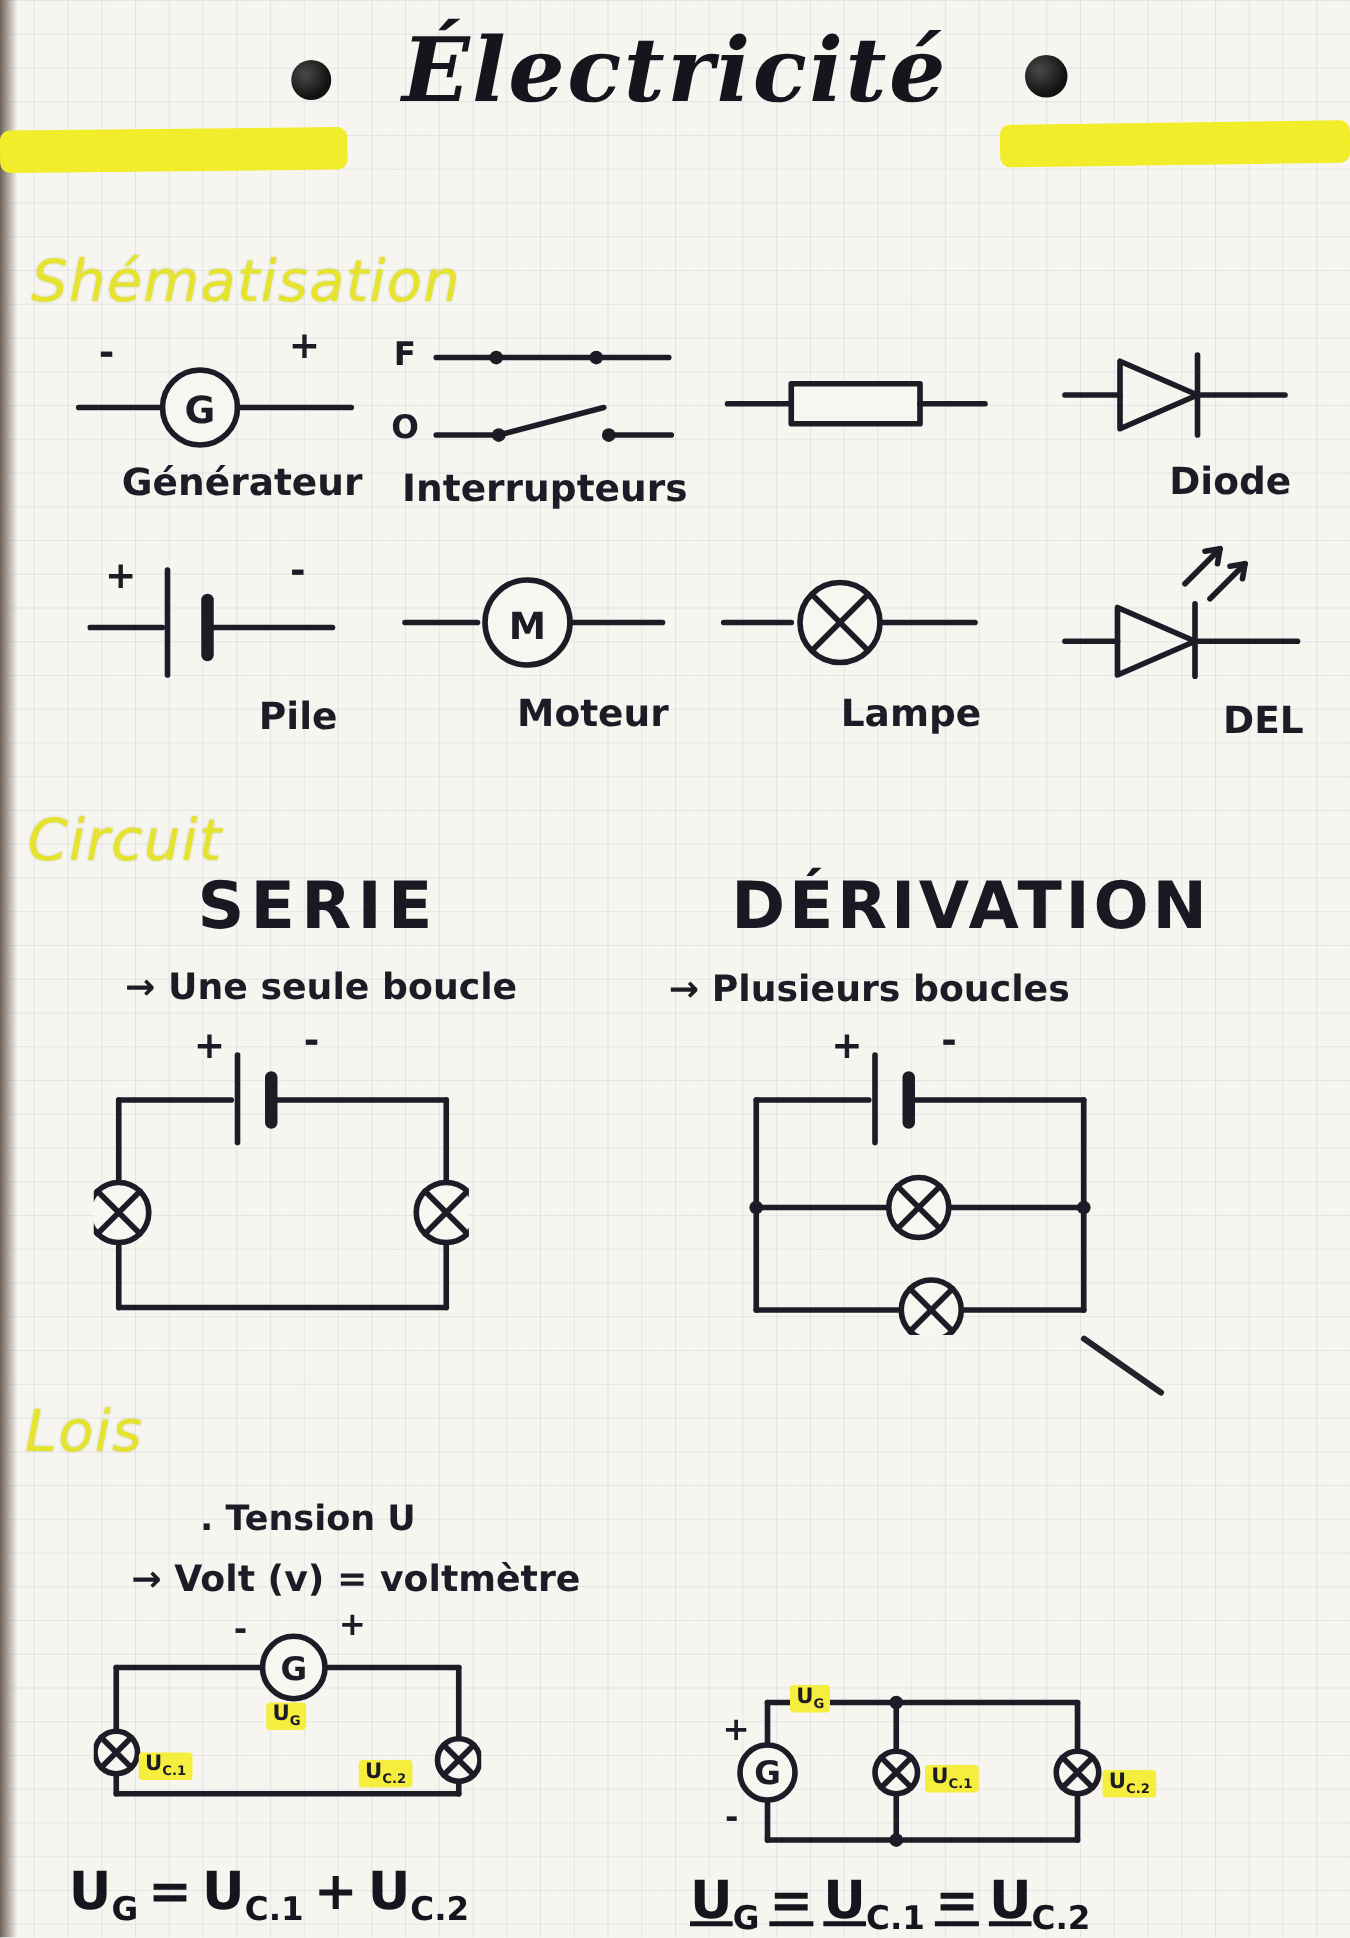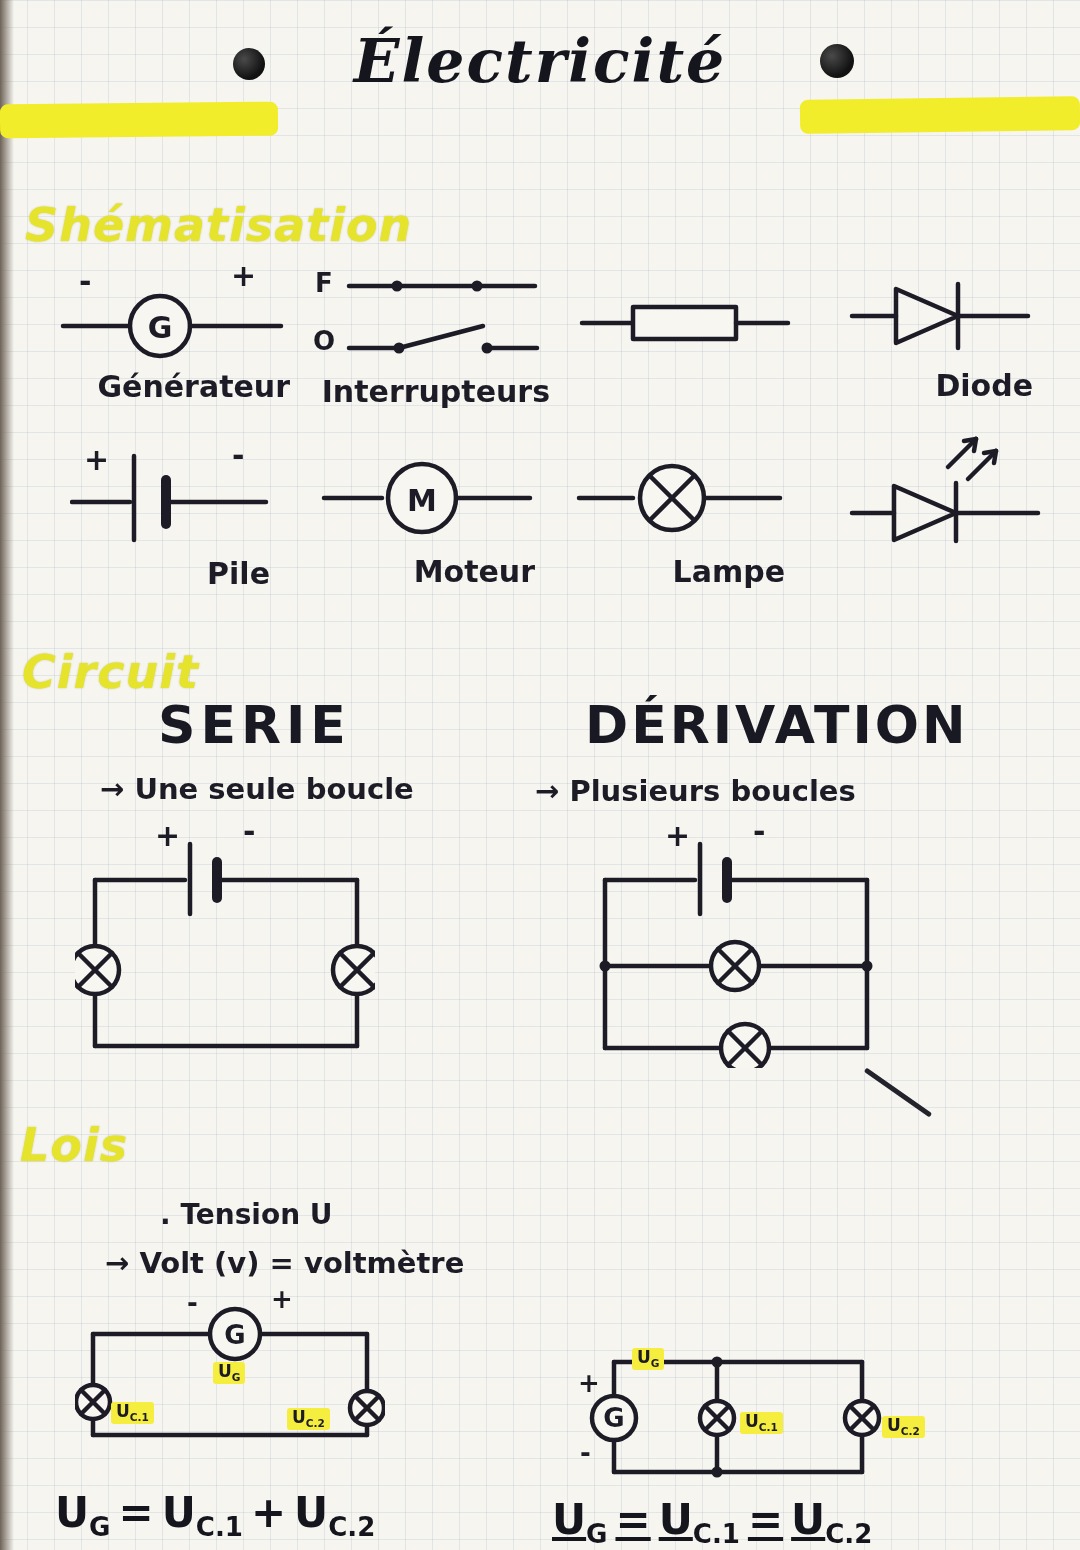--- a/index.html
+++ b/index.html
@@ -15,27 +15,27 @@
   }
   .abs{position:absolute;}
   
   .photo-edge{left:0;top:0;width:14px;height:1550px;
     background:linear-gradient(to right,#6e6357,rgba(110,99,87,0));}
   
   .hole{border-radius:50%;background:radial-gradient(circle at 35% 35%, #4a4a4a, #121212 65%);}
   
   .hl-bar{height:34px;background:#f1ed2a;border-radius:8px;}
   h1.title{
-    margin:12px;left:0;right:0;top:14px;text-align:center;
+    margin:0;left:0;right:0;top:14px;text-align:center;
     font-family:"DejaVu Serif", serif;font-style:italic;font-weight:bold;
-    font-size:60px;letter-spacing:2px;color:#15151d;
+    font-size:71px;letter-spacing:2px;color:#15151d;
   }
   
   .yhead{
-    font-style:italic;font-weight:bold;color:#e5e32c;
+    font-style:italic;font-weight:normal;color:#e5e32c;
     text-shadow:0 0 2px rgba(150,150,25,0.45);
     font-size:46px;letter-spacing:1px;
   }
   
   .sym{margin:0;}
   .sym figcaption{text-align:right;font-size:30px;font-weight:bold;margin-top:2px;}
   svg .wire{stroke:#1d1c26;stroke-width:4.5;fill:none;stroke-linecap:round;stroke-linejoin:round;}
   svg .thick{stroke-width:10;}
   svg .node{fill:#f7f6f1;}
   svg .dot{fill:#1d1c26;stroke:none;}
@@ -153,20 +153,21 @@
     <line class="wire" x1="128" y1="14" x2="116" y2="16"></line>
     <line class="wire" x1="128" y1="14" x2="126" y2="26"></line>
     <line class="wire" x1="120" y1="54" x2="148" y2="26"></line>
     <line class="wire" x1="148" y1="26" x2="136" y2="28"></line>
     <line class="wire" x1="148" y1="26" x2="146" y2="38"></line>
     <line class="wire" x1="4" y1="88" x2="46" y2="88"></line>
     <path class="wire" d="M46,61 L46,115 L108,88 Z"></path>
     <line class="wire" x1="108" y1="58" x2="108" y2="116"></line>
     <line class="wire" x1="108" y1="88" x2="190" y2="88"></line>
   </svg>
+  <figcaption>DEL</figcaption>
 </figure>
 
 <div class="abs yhead" style="left:22px;top:645px;">Circuit</div>
 
 <div class="abs blocktitle" style="left:158px;top:695px;">SERIE</div>
 <div class="abs blocktitle" style="left:585px;top:695px;letter-spacing:3px;">DÉRIVATION</div>
 <div class="abs subtitle" style="left:100px;top:772px;">→ Une seule boucle</div>
 <div class="abs subtitle" style="left:535px;top:774px;">→ Plusieurs boucles</div>
 
 <figure class="abs sym" style="left:75px;top:818px;width:300px;">

